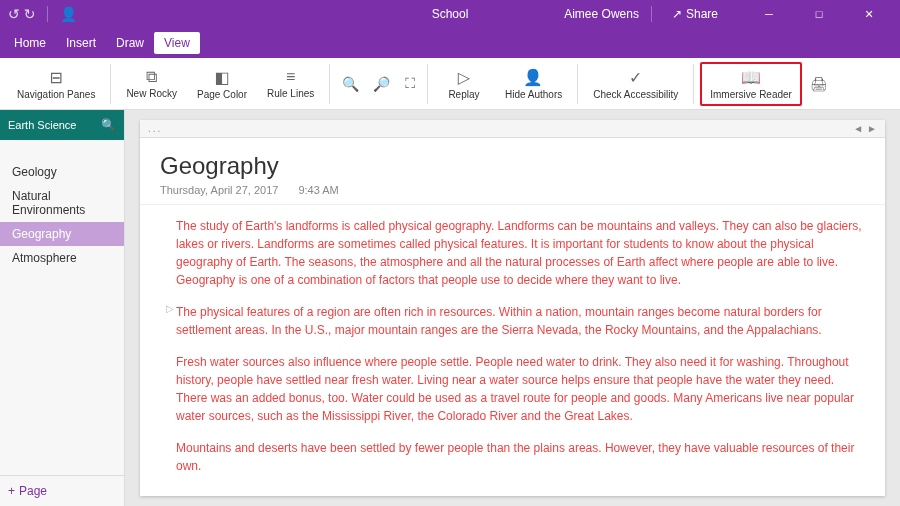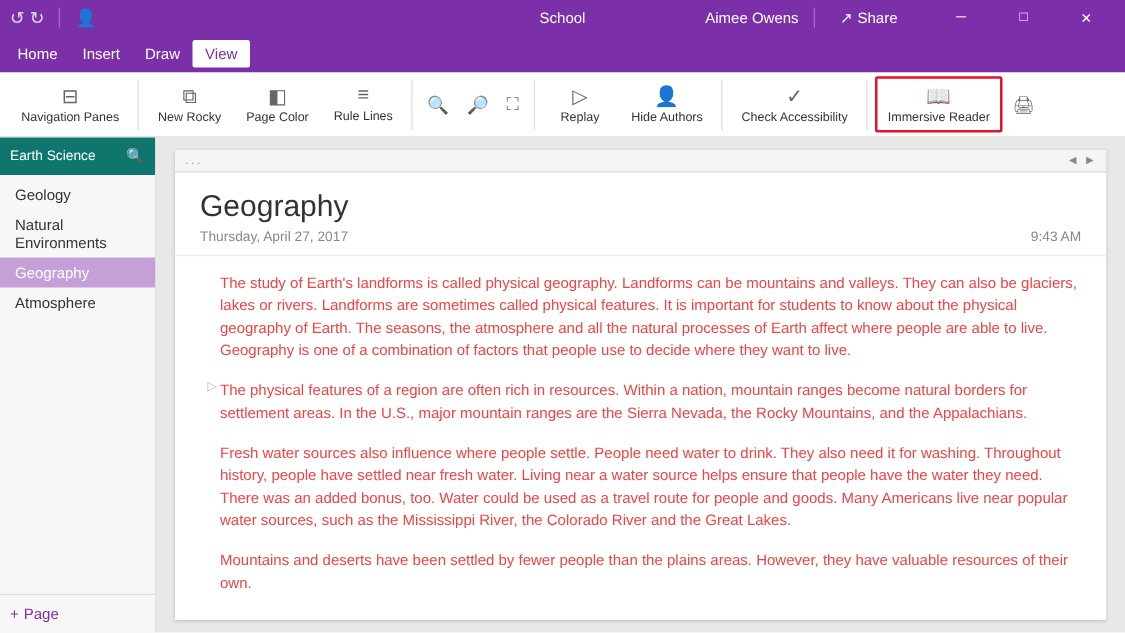--- a/index.html
+++ b/index.html
@@ -146,21 +146,21 @@
       font-size: 11px;
       flex: 1;
     }
     .sidebar-search-icon {
       color: white;
       font-size: 12px;
       cursor: pointer;
     }
     .sidebar-items {
       flex: 1;
-      padding-top: 4px;
+      padding-top: 20px;
     }
     .sidebar-item {
       padding: 5px 12px;
       font-size: 12px;
       color: #333;
       cursor: pointer;
     }
     .sidebar-item.active {
       background: #c5a0d8;
       color: white;
@@ -201,21 +201,20 @@
       font-size: 24px;
       font-weight: 400;
       color: #333;
       margin-bottom: 4px;
     }
     .page-meta {
       font-size: 11px;
       color: #888;
       display: flex;
       gap: 20px;
-      justify-content: space-between;
     }
     .page-content {
       padding: 12px 20px;
       overflow: auto;
       height: calc(100% - 80px);
     }
     .paragraph {
       font-size: 12px;
       line-height: 1.5;
       color: #ef4444;

